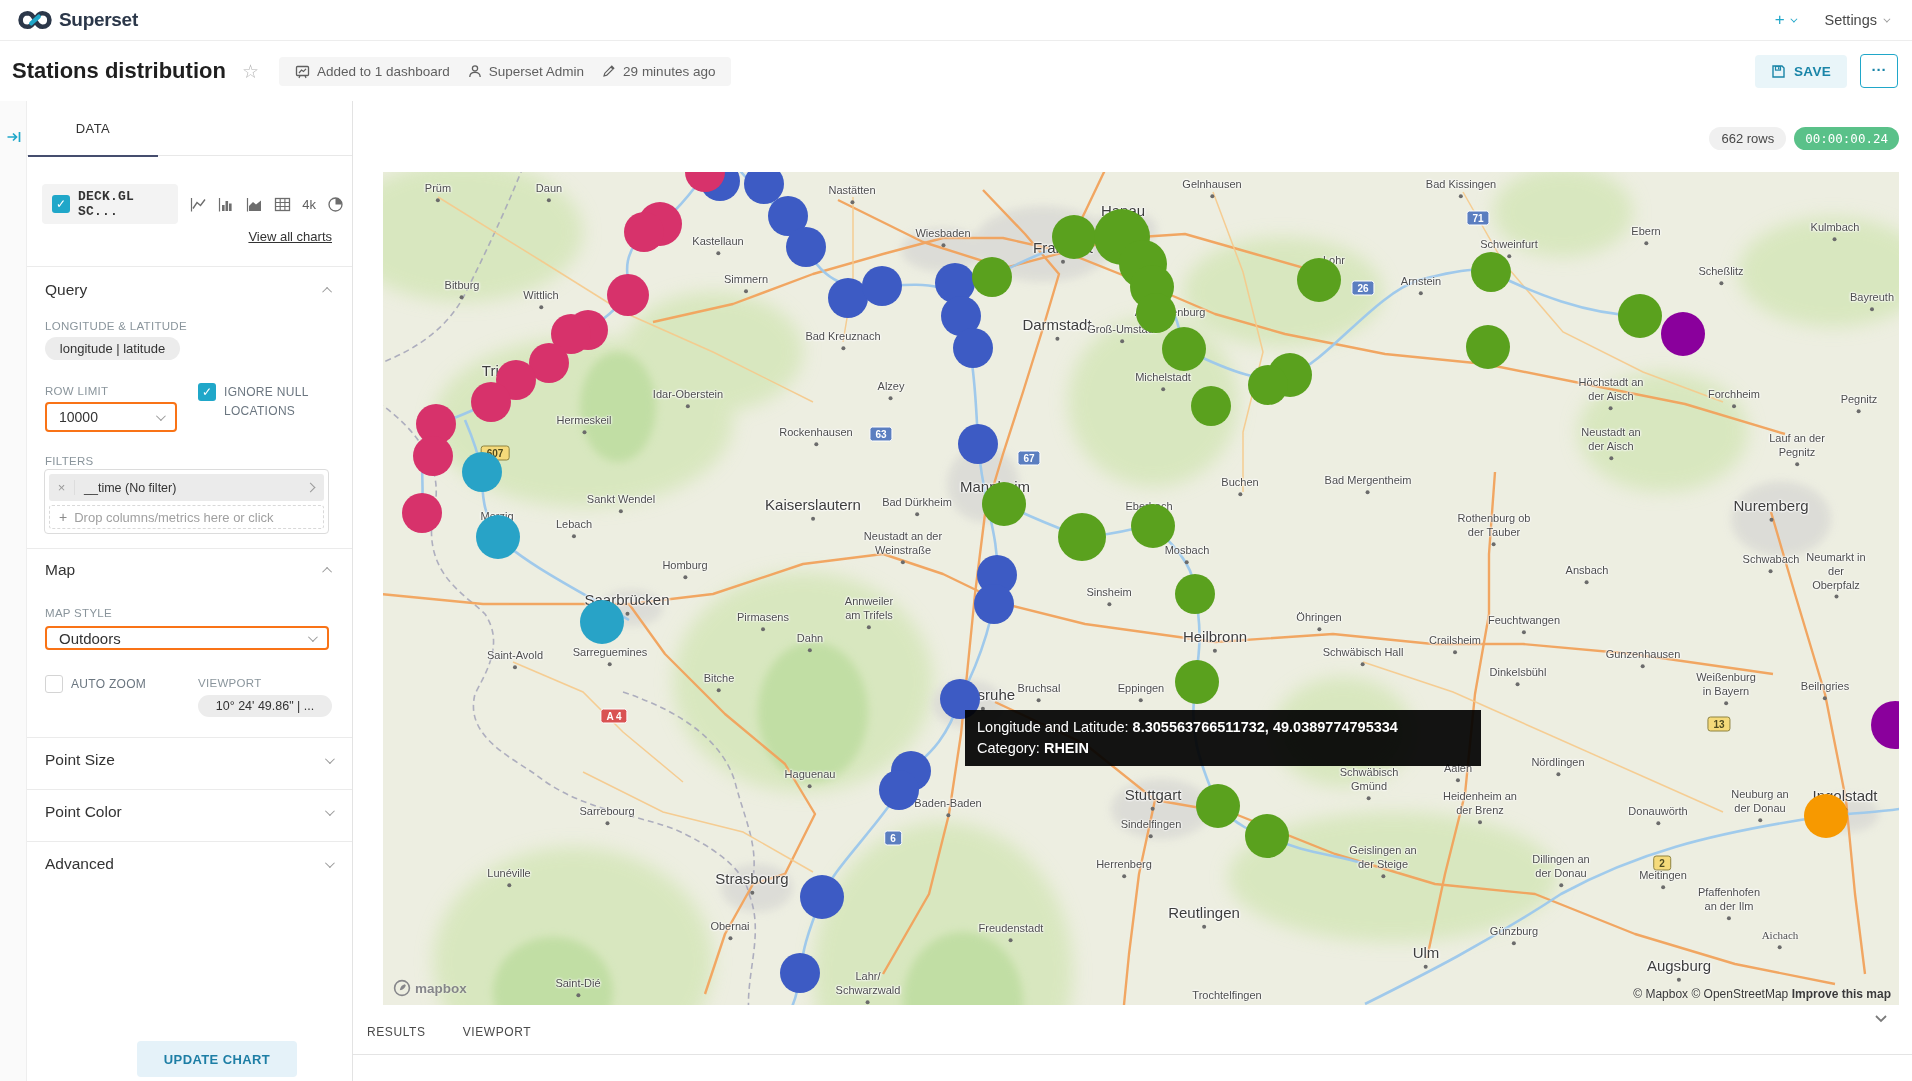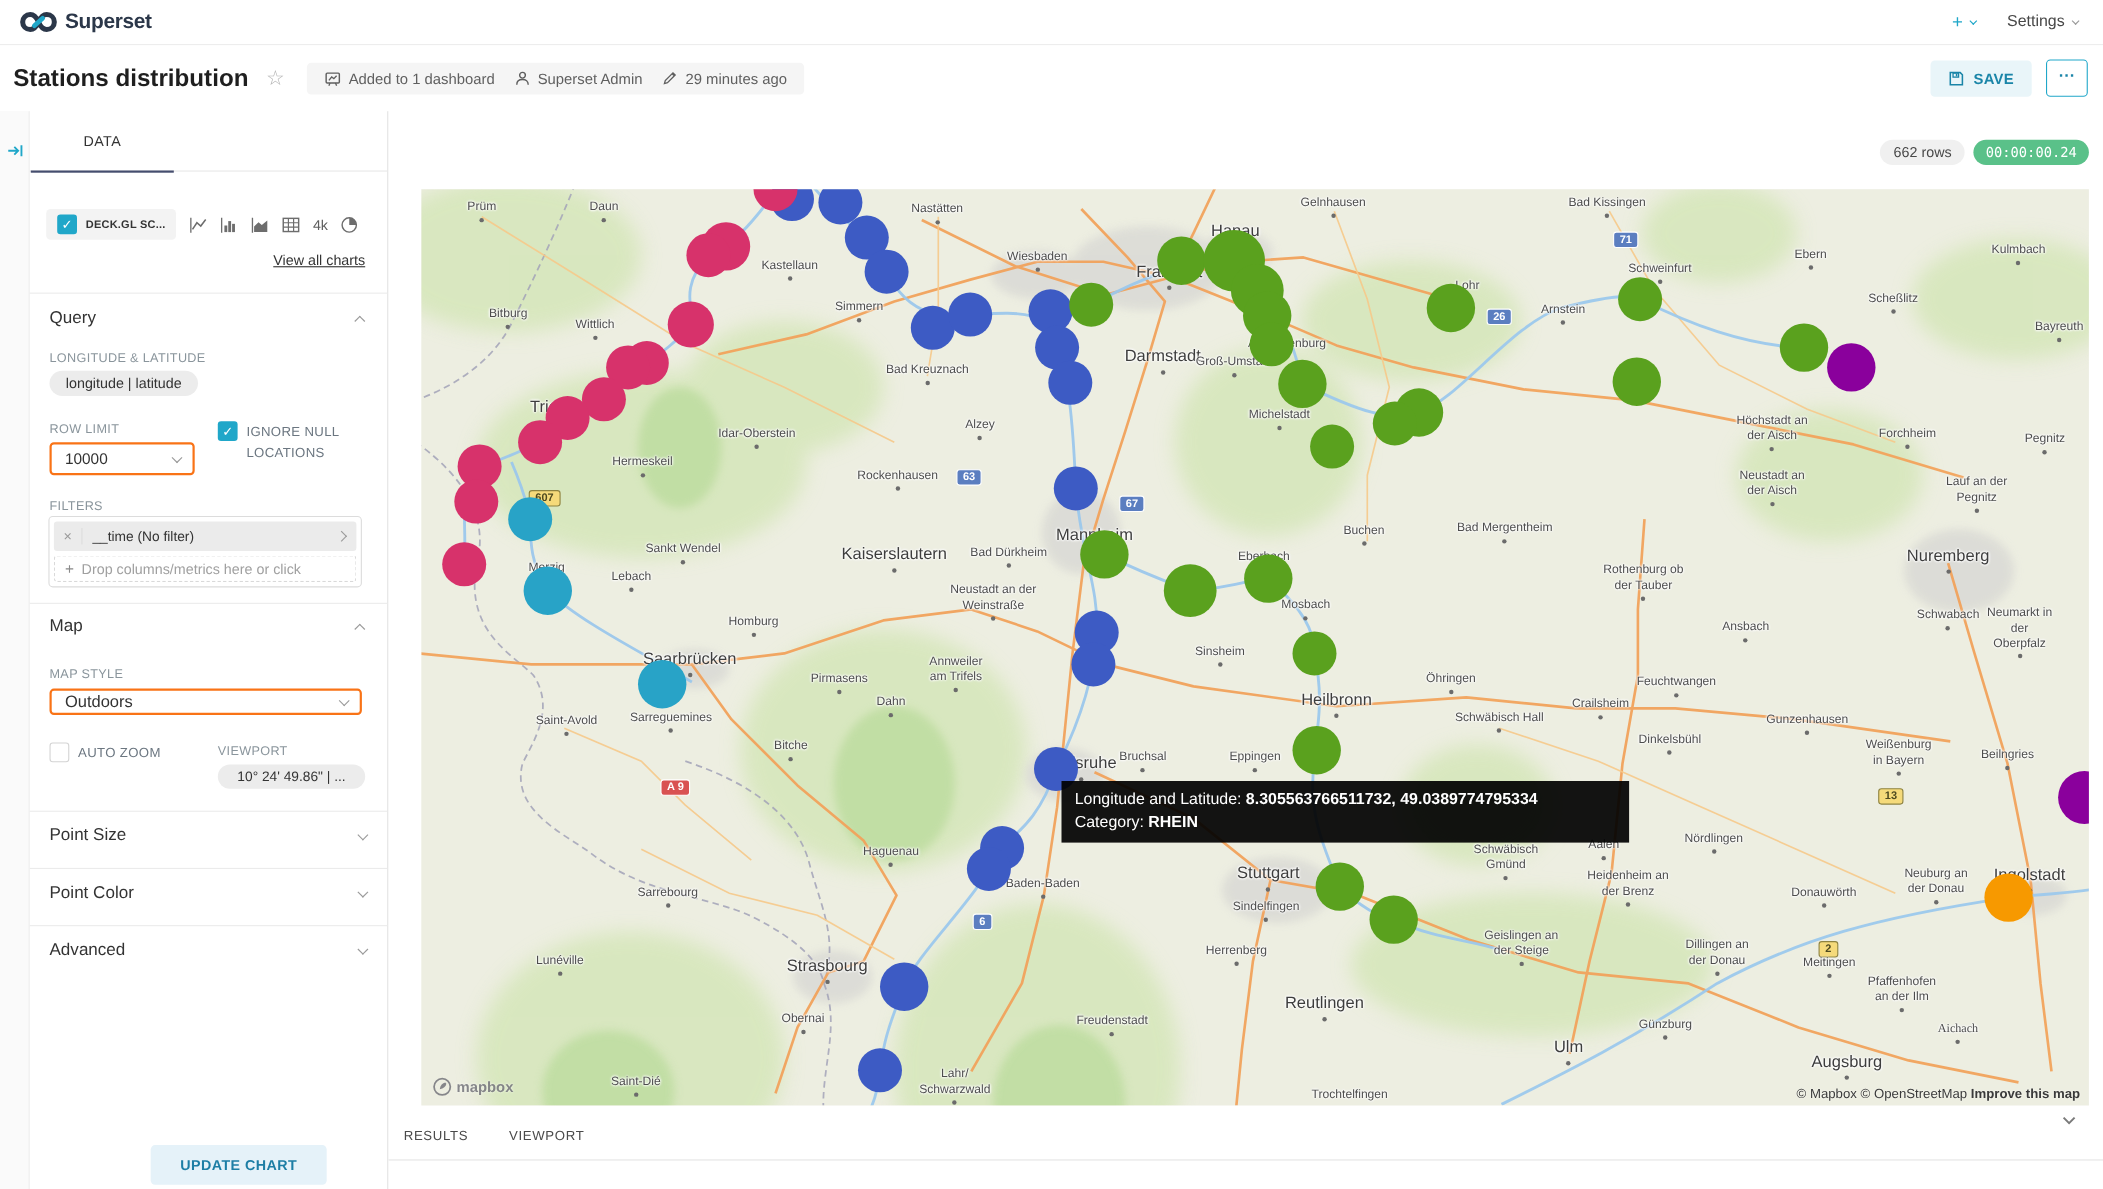--- a/index.html
+++ b/index.html
@@ -51,21 +51,21 @@
   .panel-body { position:absolute; left:27px; top:0; right:0; height:100%; }
   .tabbar { position:absolute; left:0; top:0; right:0; height:55px; border-bottom:1px solid #e8e8e8; }
   .tab-data { position:absolute; left:1px; top:0; width:130px; height:55px; display:flex;
     align-items:center; justify-content:center; font-size:13px; letter-spacing:.4px; color:#333;
     cursor:pointer; }
   .tab-data::after { content:""; position:absolute; left:0; right:0; bottom:-1px; height:2px; background:#454d6e; }
 
   .viz-row { position:absolute; left:15px; top:88px; right:8px; height:30px; display:flex; align-items:center; }
   .viz-pill { display:flex; align-items:center; gap:8px; background:#f3f3f3; border-radius:4px;
     padding:5px 10px; cursor:pointer; }
-  .viz-pill .label { font-size:10px; font-weight:bold; color:#333; letter-spacing:.2px; }
+  .viz-pill .label { font-size:13px; font-weight:bold; color:#333; letter-spacing:.2px;font-family:Liberation Mono, monospace; }
   .cb { width:18px; height:18px; border-radius:3px; display:inline-flex; align-items:center;
     justify-content:center; flex:none; }
   .cb.checked { background:#20a7c9; color:#fff; font-size:12px; }
   .cb.un { background:#fff; border:1.5px solid #d4d4d4; }
   .viz-icons { display:flex; align-items:center; gap:11px; margin-left:12px; }
   .vico { width:17px; height:17px; display:inline-flex; cursor:pointer; }
   .alt-4k { font-size:13px; color:#5f5f5f; font-weight:500; cursor:pointer; }
   .view-all { position:absolute; right:20px; top:128px; font-size:13px; color:#333;
     text-decoration:underline; cursor:pointer; }
   .pdivider { position:absolute; left:0; right:0; height:1px; background:#ebebeb; }
@@ -414,41 +414,41 @@
           <path d="M246 448 C 202 422 142 392 115 365 C 100 342 99 322 99 300 C 95 280 88 262 82 248"></path>
         </g>
       </svg>
 
       <div id="map-overlays">
           <div class="shield blue" style="left: 1095px; top: 46px;">71</div>
           <div class="shield blue" style="left: 980px; top: 116px;">26</div>
           <div class="shield blue" style="left: 498px; top: 262px;">63</div>
           <div class="shield blue" style="left: 646px; top: 286px;">67</div>
           <div class="shield yellow" style="left: 112px; top: 281px;">607</div>
-          <div class="shield red" style="left: 231px; top: 544px;">A 9</div>
+          <div class="shield red" style="left: 231px; top: 544px;">A 4</div>
           <div class="shield blue" style="left: 510px; top: 666px;">6</div>
           <div class="shield yellow" style="left: 1336px; top: 552px;">13</div>
           <div class="shield yellow" style="left: 1279px; top: 691px;">2</div>
           <div class="mlabel" style="left: 55px; top: 20px;">Prüm<span class="towndot"></span></div>
           <div class="mlabel" style="left: 166px; top: 20px;">Daun<span class="towndot"></span></div>
           <div class="mlabel" style="left: 469px; top: 22px;">Nastätten<span class="towndot"></span></div>
           <div class="mlabel" style="left: 829px; top: 16px;">Gelnhausen<span class="towndot"></span></div>
           <div class="mlabel" style="left: 1078px; top: 16px;">Bad Kissingen<span class="towndot"></span></div>
           <div class="mlabel" style="left: 1452px; top: 59px;">Kulmbach<span class="towndot"></span></div>
           <div class="mlabel" style="left: 560px; top: 65px;">Wiesbaden<span class="towndot"></span></div>
           <div class="mlabel s2" style="left: 680px; top: 79px;">Frankfurt<span class="towndot"></span></div>
           <div class="mlabel s2" style="left: 740px; top: 42px;">Hanau<span class="towndot"></span></div>
           <div class="mlabel" style="left: 1263px; top: 63px;">Ebern<span class="towndot"></span></div>
           <div class="mlabel" style="left: 1126px; top: 76px;">Schweinfurt<span class="towndot"></span></div>
           <div class="mlabel" style="left: 1338px; top: 103px;">Scheßlitz<span class="towndot"></span></div>
           <div class="mlabel" style="left: 1489px; top: 129px;">Bayreuth<span class="towndot"></span></div>
           <div class="mlabel" style="left: 79px; top: 117px;">Bitburg<span class="towndot"></span></div>
           <div class="mlabel" style="left: 158px; top: 127px;">Wittlich<span class="towndot"></span></div>
           <div class="mlabel" style="left: 335px; top: 73px;">Kastellaun<span class="towndot"></span></div>
-          <div class="mlabel" style="left: 363px; top: 111px; margin-left: 35px;">Simmern<span class="towndot"></span></div>
+          <div class="mlabel" style="left: 363px; top: 111px;">Simmern<span class="towndot"></span></div>
           <div class="mlabel" style="left: 951px; top: 92px;">Lohr<span class="towndot"></span></div>
           <div class="mlabel" style="left: 1038px; top: 113px;">Arnstein<span class="towndot"></span></div>
           <div class="mlabel s2" style="left: 674px; top: 156px;">Darmstadt<span class="towndot"></span></div>
           <div class="mlabel" style="left: 739px; top: 161px;">Groß-Umstadt<span class="towndot"></span></div>
           <div class="mlabel" style="left: 787px; top: 144px;">Aschaffenburg<span class="towndot"></span></div>
           <div class="mlabel" style="left: 460px; top: 168px;">Bad Kreuznach<span class="towndot"></span></div>
           <div class="mlabel" style="left: 305px; top: 226px;">Idar-Oberstein<span class="towndot"></span></div>
           <div class="mlabel" style="left: 508px; top: 218px;">Alzey<span class="towndot"></span></div>
           <div class="mlabel" style="left: 780px; top: 209px;">Michelstadt<span class="towndot"></span></div>
           <div class="mlabel s2" style="left: 114px; top: 202px;">Trier<span class="towndot"></span></div>

